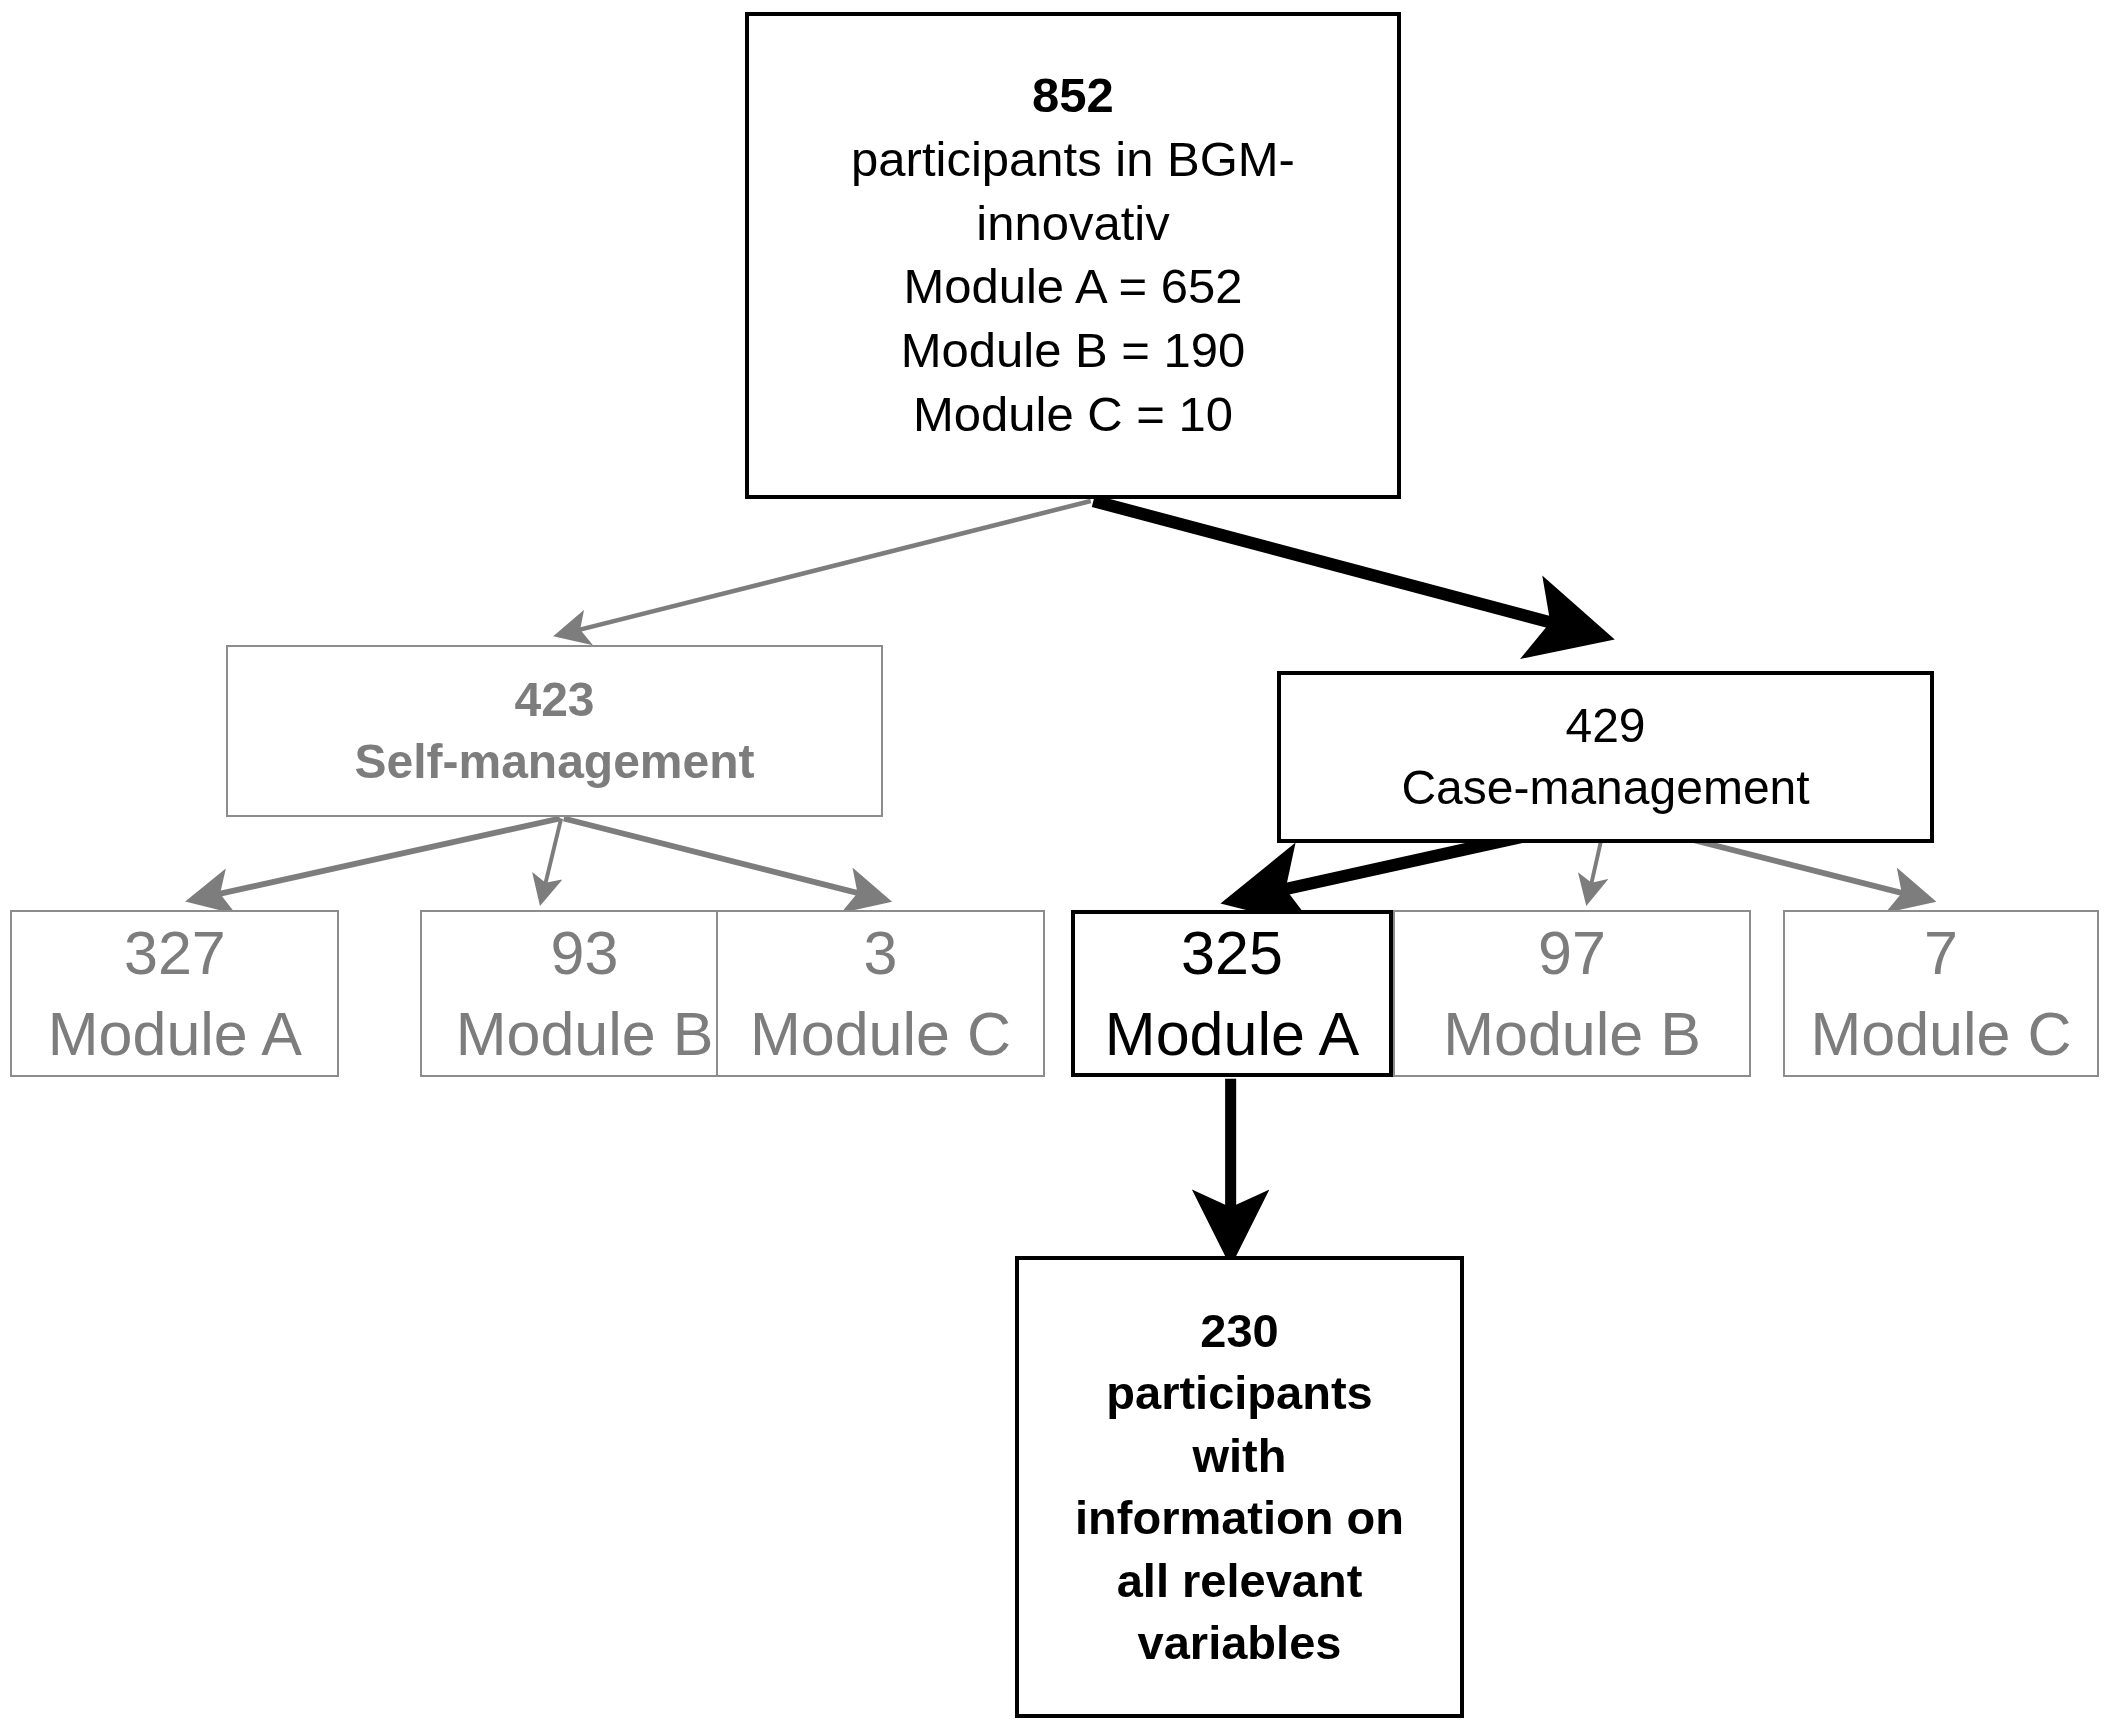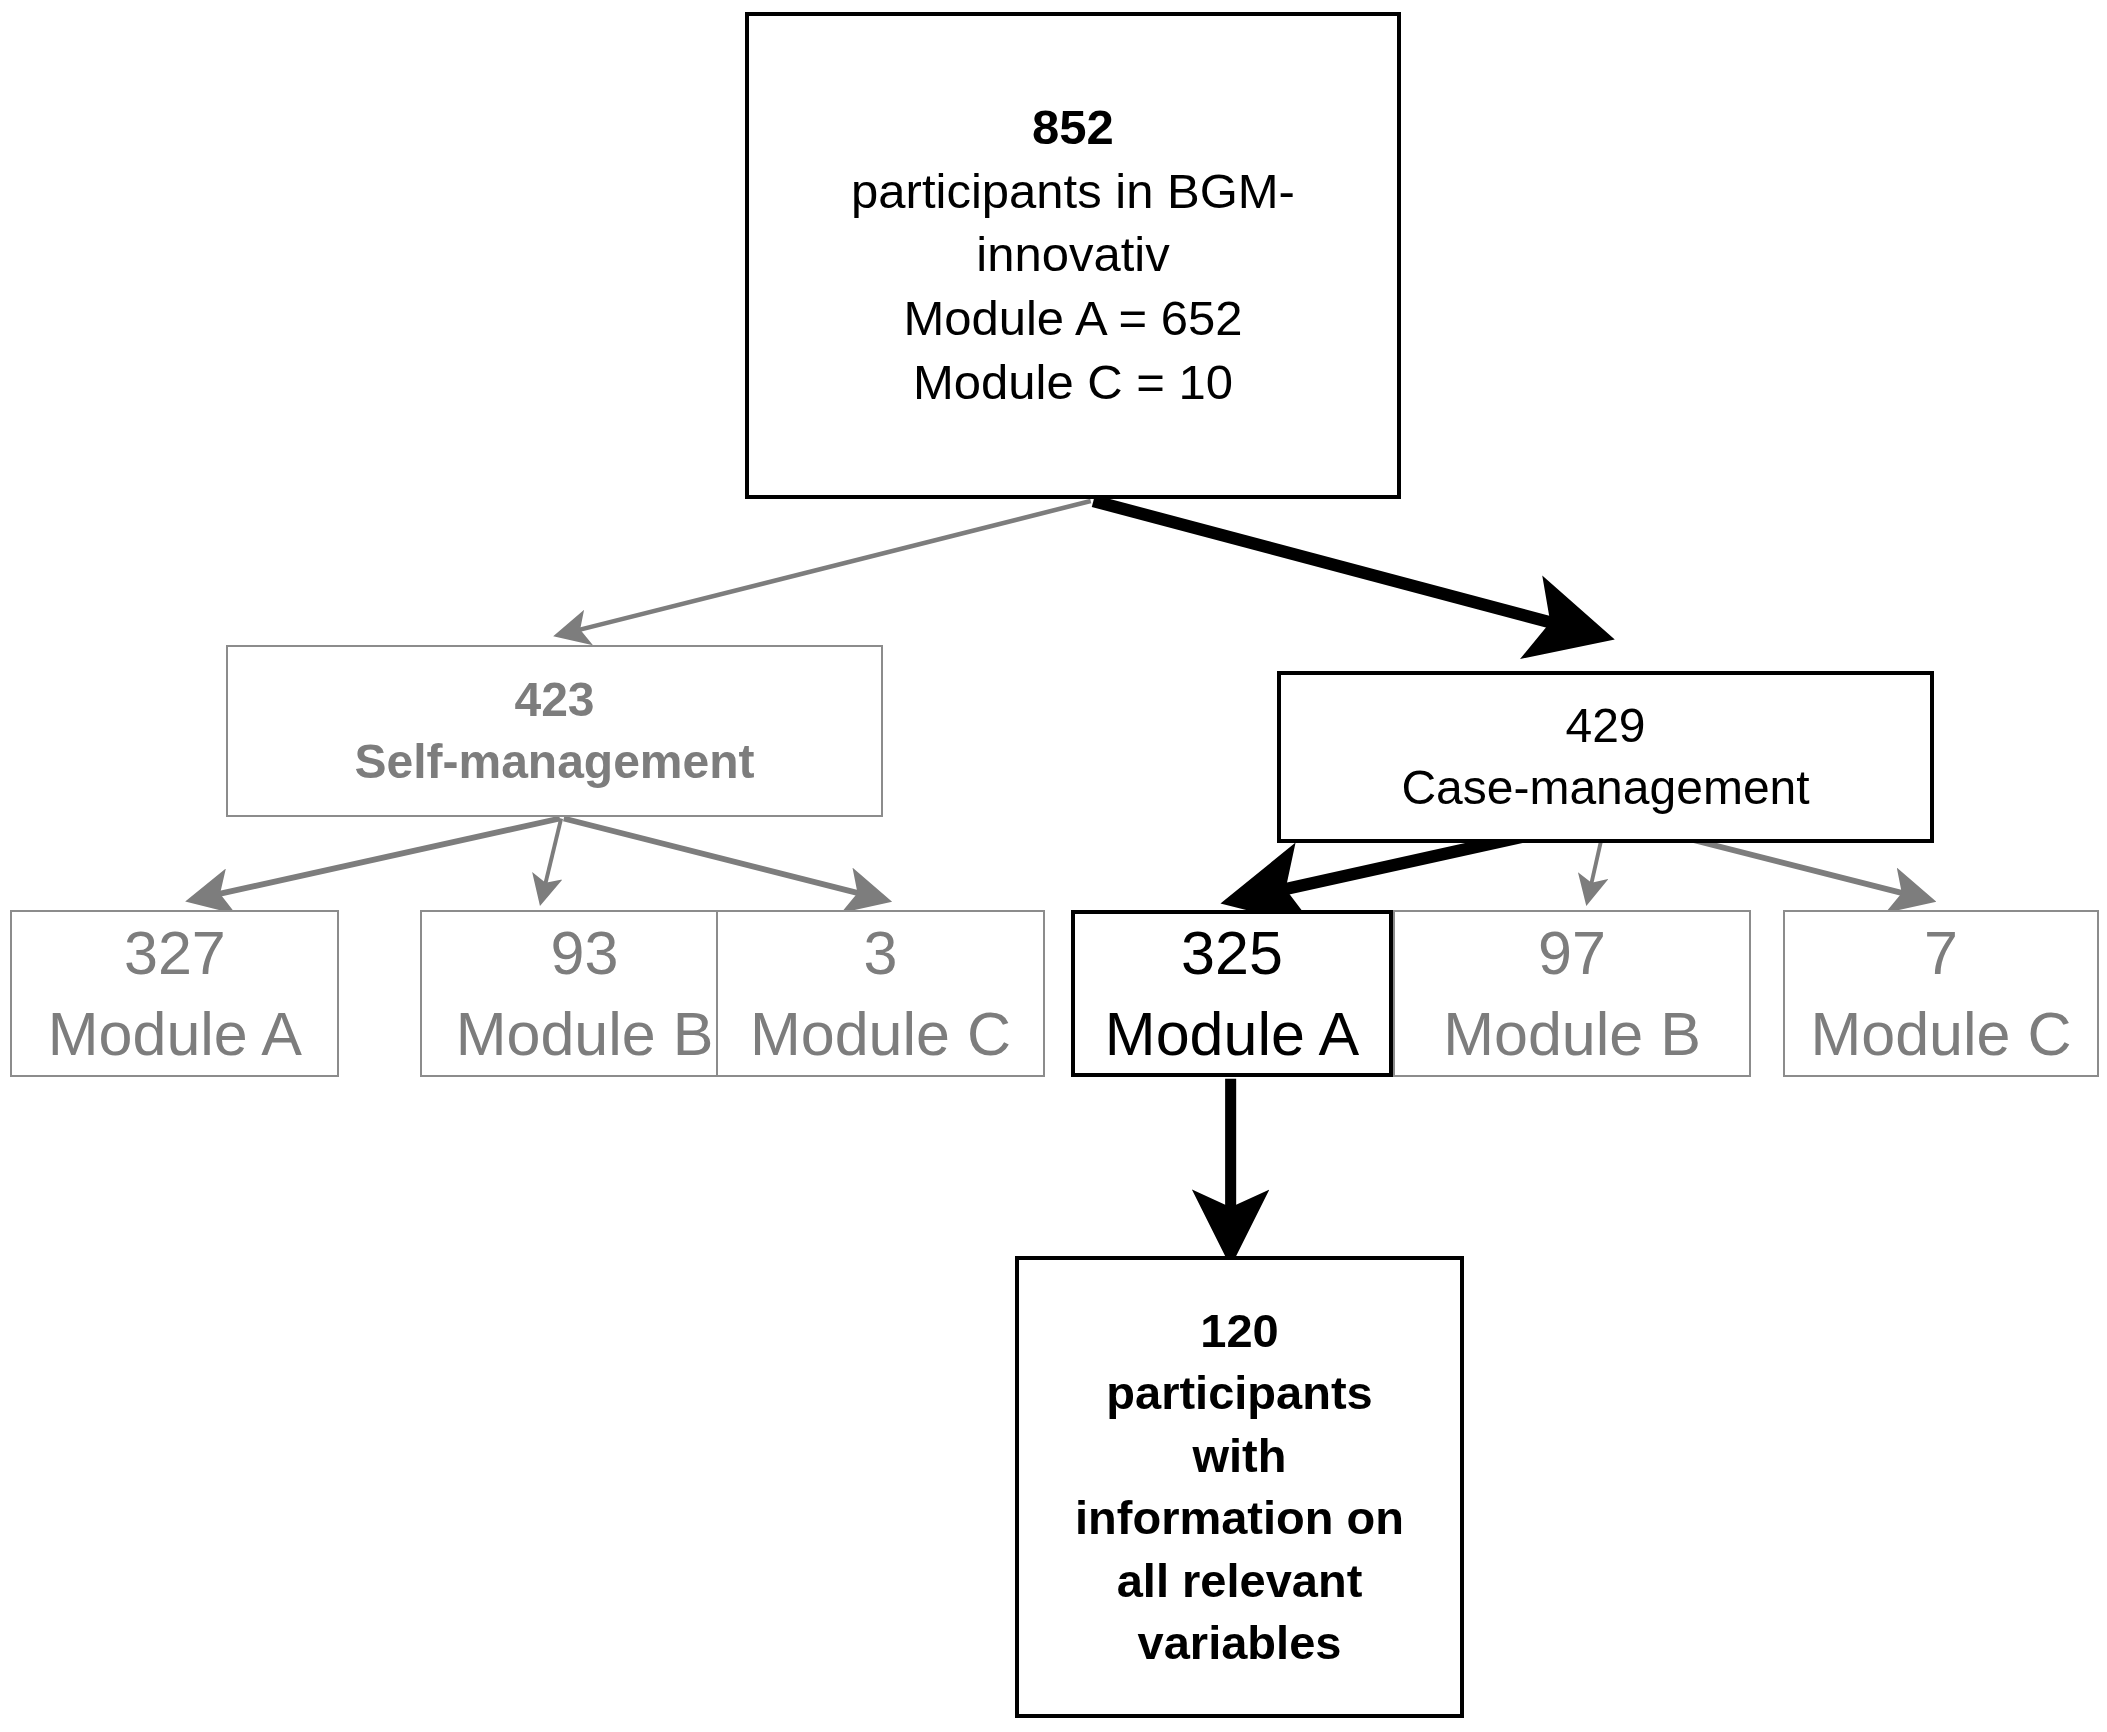--- a/index.html
+++ b/index.html
@@ -136,20 +136,21 @@
     <line x1="2472" y1="1258" x2="2960" y2="1382" stroke="#7d7d7d" stroke-width="9" marker-end="url(#ah-gray)"></line>
 
     <line x1="1891" y1="1658" x2="1891" y2="1920" stroke="#000000" stroke-width="17" marker-end="url(#ah-black)"></line>
   </svg>
 
   <div id="node-root" class="node emph">
     <span class="node-line ln-strong">852</span>
     <span class="node-line">participants in BGM-</span>
     <span class="node-line">innovativ</span>
     <span class="node-line">Module A = 652</span>
+    <span class="node-line">Module B = 190</span>
     <span class="node-line">Module C = 10</span>
   </div>
 
   <div id="node-self" class="node muted arm-node">
     <span class="node-line">423</span>
     <span class="node-line">Self-management</span>
   </div>
 
   <div id="node-case" class="node emph arm-node">
     <span class="node-line">429</span>
@@ -180,21 +181,21 @@
     <span class="node-line">97</span>
     <span class="node-line">Module B</span>
   </div>
 
   <div id="node-mod-c-case" class="node muted module-node">
     <span class="node-line">7</span>
     <span class="node-line">Module C</span>
   </div>
 
   <div id="node-outcome" class="node emph">
-    <span class="node-line">120</span>
+    <span class="node-line">230</span>
     <span class="node-line">participants</span>
     <span class="node-line">with</span>
     <span class="node-line">information on</span>
     <span class="node-line">all relevant</span>
     <span class="node-line">variables</span>
   </div>
 
 </div>
 
 

